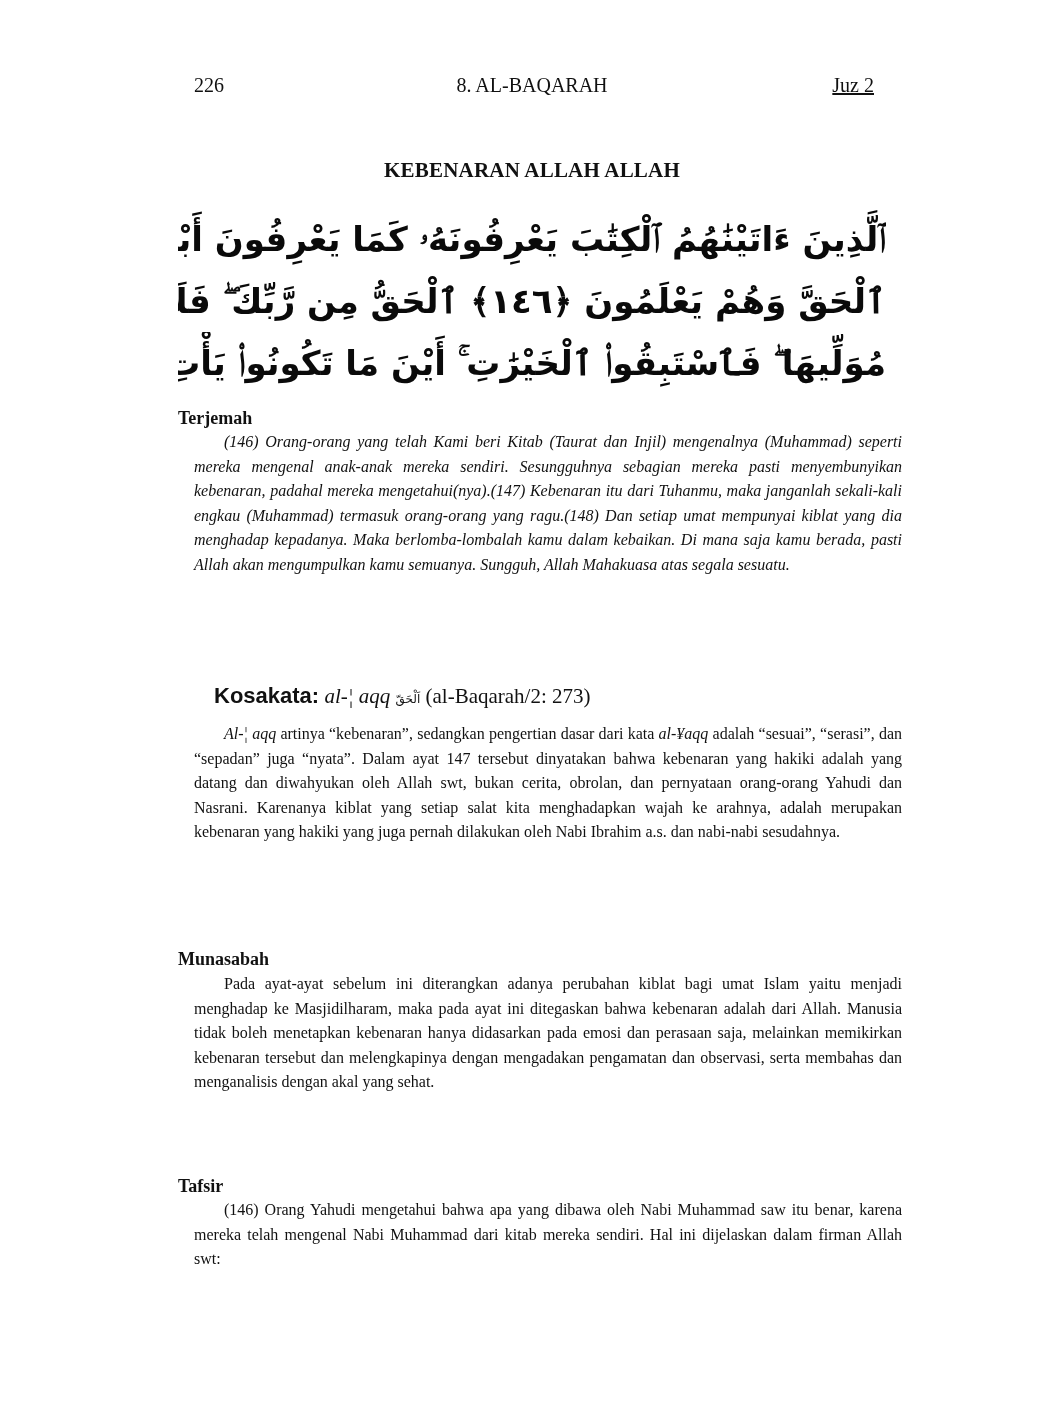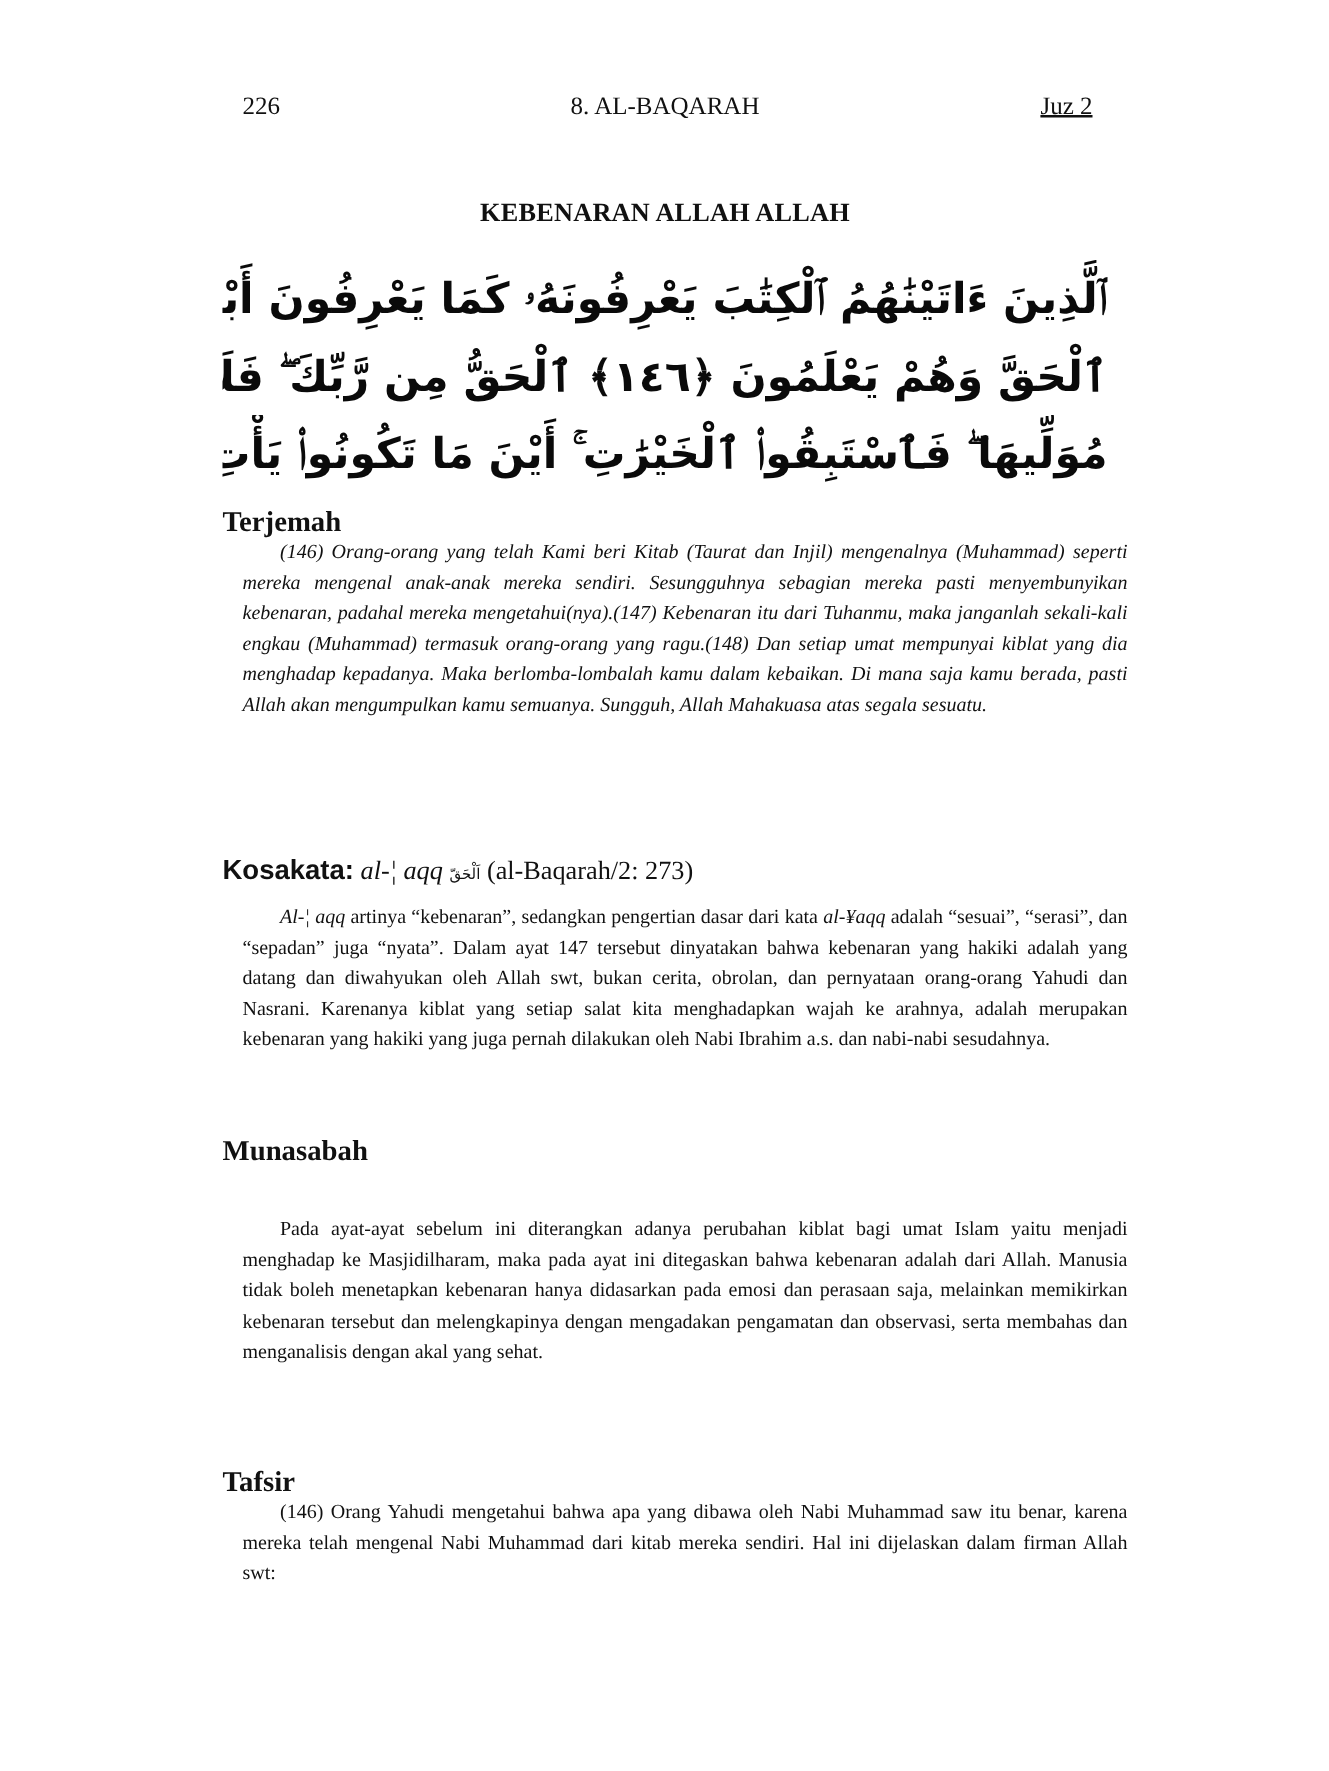--- a/index.html
+++ b/index.html
@@ -20,29 +20,29 @@
       position: absolute; top: 158px; left: 0; width: 708px; text-align: center;
       font-weight: bold; font-size: 21px; letter-spacing: 0.2px;
     }
     .arabic {
       position: absolute; top: 208px; left: 0; width: 708px; height: 190px;
       direction: rtl; text-align: justify; text-align-last: justify;
       font-family: "DejaVu Sans", sans-serif; font-weight: bold;
       font-size: 34px; line-height: 62px; color: #0a0a0a;
     }
     .arabic .line { display: block; height: 62px; overflow: hidden; white-space: nowrap; text-align: justify; text-align-last: justify; }
-    .section-head { position: absolute; left: 0; font-weight: bold; font-size: 23px; line-height: 24px; }
+    .section-head { position: absolute; left: 0; font-weight: bold; font-size: 18px; line-height: 24px; }
     .para {
       position: absolute; left: 16px; width: 708px;
       font-size: 16px; line-height: 24.6px; text-align: justify;
       text-indent: 30px;
     }
     .para.italic { font-style: italic; }
     .kosakata { position: absolute; left: 0; top: 682px; font-size: 21px; line-height: 28px; }
-    .kosakata .label { font-family: "Liberation Sans", sans-serif; font-weight: bold; font-size: 22px; }
+    .kosakata .label { font-family: "Liberation Sans", sans-serif; font-weight: bold; font-size: 22px; margin-left: 36px; }
     .kosakata .term { font-style: italic; }
     .kosakata .ar { font-family: Liberation Serif, serif; font-size: 12px; }
   </style>
 </head>
 <body>
 
 <div class="page">
 
   <div class="running-head">
     <span class="pg">226</span>
@@ -63,19 +63,19 @@
 
   <div class="kosakata">
     <span class="label">Kosakata:</span>
     <span class="term">al-¦ aqq</span>
     <span class="ar">اَلْحَقّ</span>
     <span>(al-Baqarah/2: 273)</span>
   </div>
 
   <div class="para" style="top:722px;"><i>Al-¦ aqq</i><span> artinya “kebenaran”, sedangkan pengertian dasar dari kata </span><i>al-¥aqq</i><span> adalah “sesuai”, “serasi”, dan “sepadan” juga “nyata”. Dalam ayat 147 tersebut dinyatakan bahwa kebenaran yang hakiki adalah yang datang dan diwahyukan oleh Allah swt, bukan cerita, obrolan, dan pernyataan orang-orang Yahudi dan Nasrani. Karenanya kiblat yang setiap salat kita menghadapkan wajah ke arahnya, adalah merupakan kebenaran yang hakiki yang juga pernah dilakukan oleh Nabi Ibrahim a.s. dan nabi-nabi sesudahnya.</span></div>
 
-  <div class="section-head" style="top:909px;">Munasabah</div>
+  <div class="section-head" style="top:947px;">Munasabah</div>
   <div class="para" style="top:972px;">Pada ayat-ayat sebelum ini diterangkan adanya perubahan kiblat bagi umat Islam yaitu menjadi menghadap ke Masjidilharam, maka pada ayat ini ditegaskan bahwa kebenaran adalah dari Allah. Manusia tidak boleh menetapkan kebenaran hanya didasarkan pada emosi dan perasaan saja, melainkan memikirkan kebenaran tersebut dan melengkapinya dengan mengadakan pengamatan dan observasi, serta membahas dan menganalisis dengan akal yang sehat.</div>
 
   <div class="section-head" style="top:1174px;">Tafsir</div>
   <div class="para" style="top:1198px;">(146) Orang Yahudi mengetahui bahwa apa yang dibawa oleh Nabi Muhammad saw itu benar, karena mereka telah mengenal Nabi Muhammad dari kitab mereka sendiri. Hal ini dijelaskan dalam firman Allah swt:</div>
 
 </div>
 
 </body></html>

